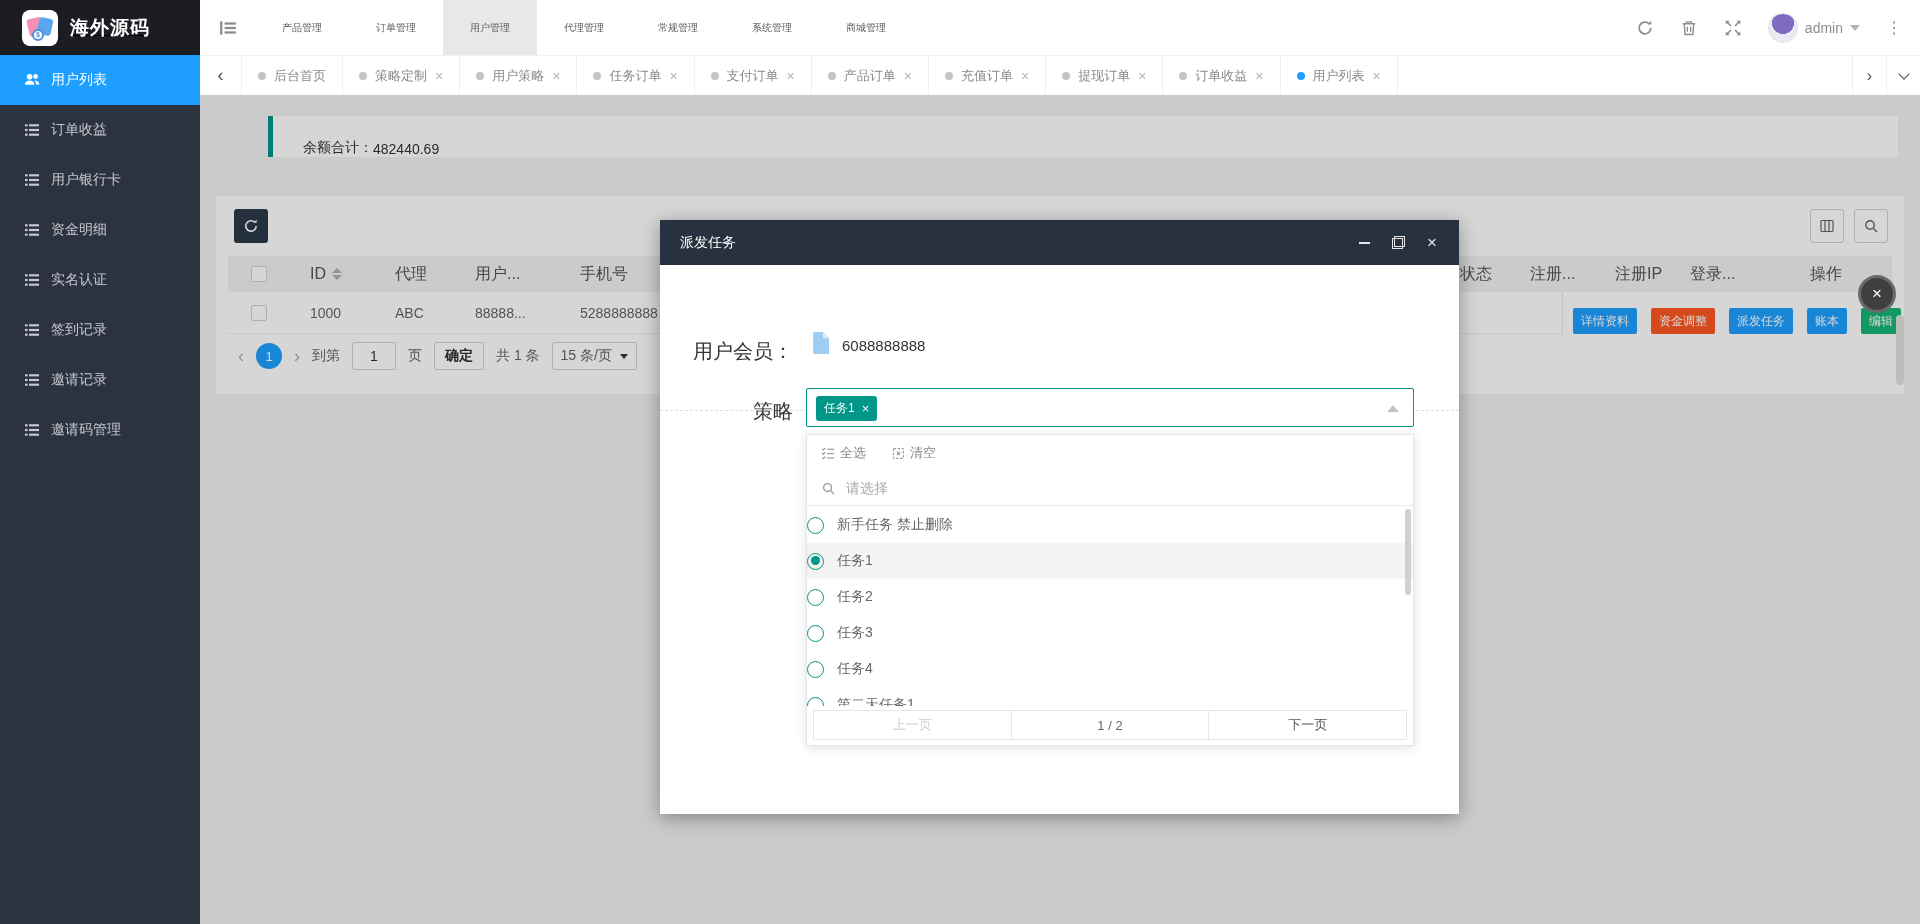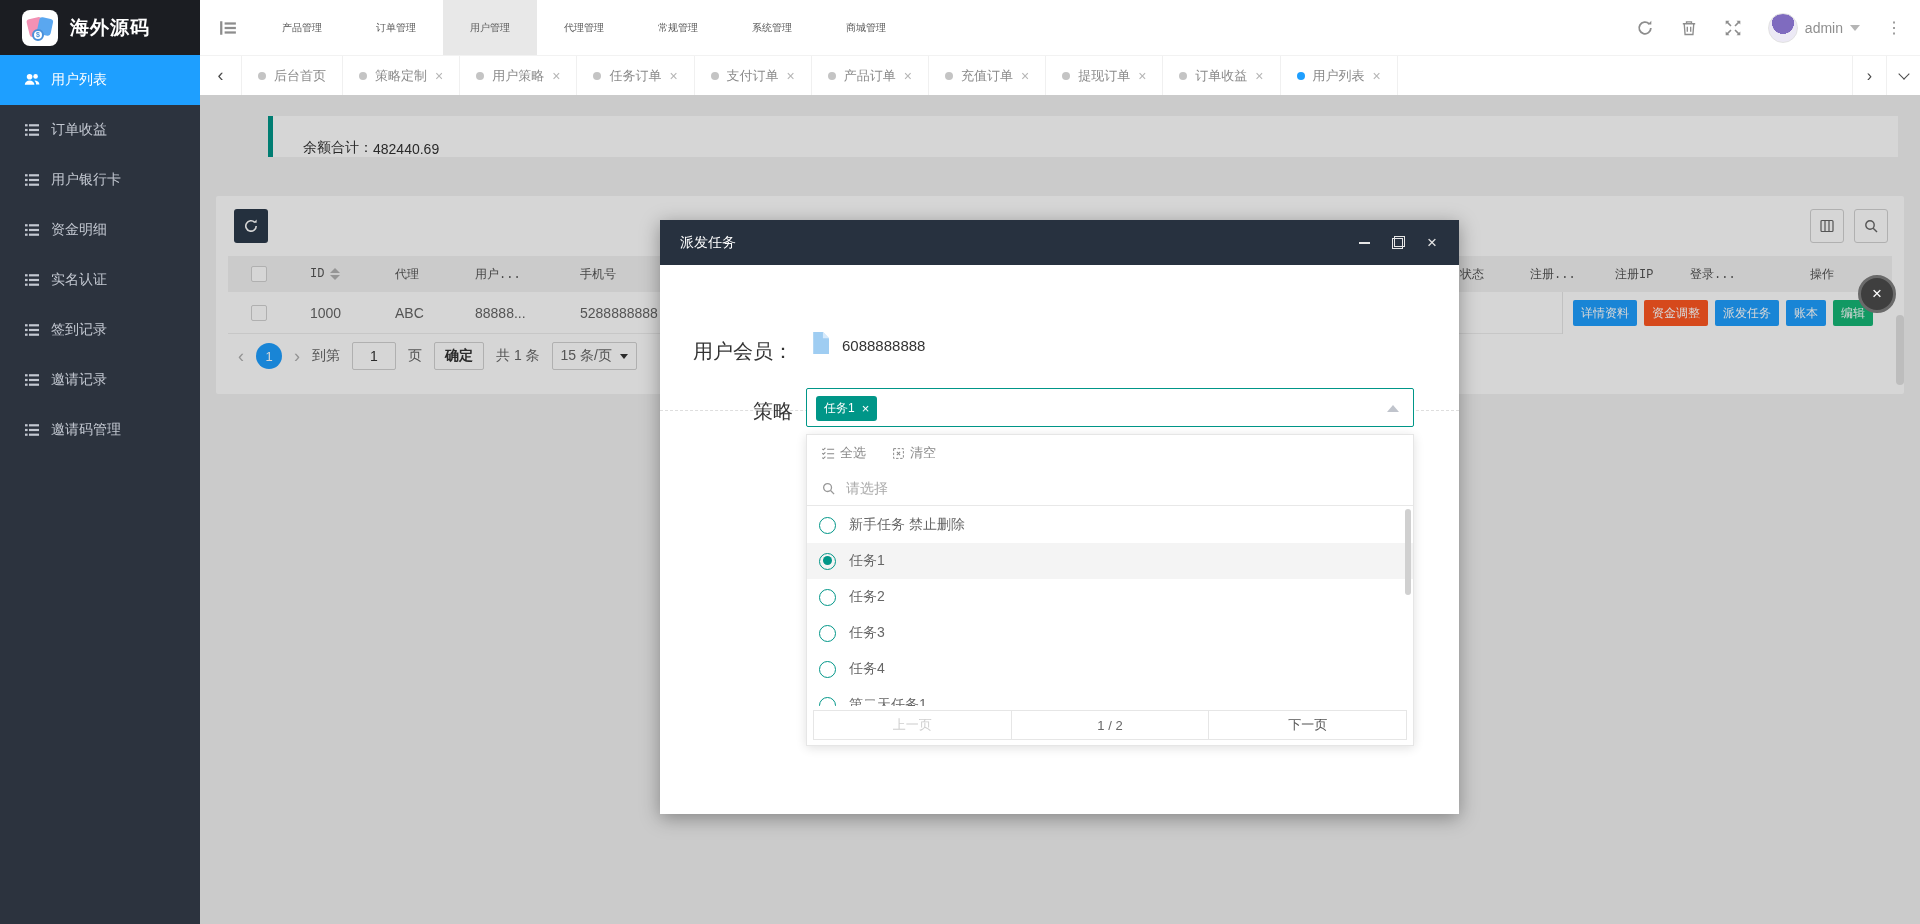--- a/index.html
+++ b/index.html
@@ -1,21 +1,21 @@
 <!DOCTYPE html>
 <html><head>
 <meta charset="utf-8">
 <style>
   * { margin:0; padding:0; box-sizing:border-box; }
   html,body { width:1920px; height:924px; overflow:hidden; font-family:"Liberation Sans", sans-serif; }
   .page { position:relative; width:1920px; height:924px; background:#f2f2f2; }
 
   
   .topbar { position:absolute; left:0; top:0; width:1920px; height:55px; background:#fff; display:flex; z-index:40; }
-  .logo { width:200px; height:55px; background:#1b1d22; display:flex; align-items:center; padding-left:22px; gap:12px; flex:0 0 auto; }
+  .logo { width:200px; height:55px; background:#1b1d22; display:flex; align-items:center; padding-left:22px; gap:12px; flex:0 0 auto;text-decoration:underline; }
   .logo-mark { position:relative; width:36px; height:36px; background:#fff; border-radius:8px; }
   .logo-bag1 { position:absolute; left:6px; top:8px; width:15px; height:18px; background:#f291b4; border-radius:3px; transform:rotate(-14deg); }
   .logo-bag2 { position:absolute; right:6px; top:8px; width:14px; height:17px; background:#5aa7f0; border-radius:3px; transform:rotate(12deg); }
   .logo-coin { position:absolute; left:10px; bottom:5px; width:12px; height:12px; background:#fff; border:2px solid #4a90d9; border-radius:50%; font-size:7px; line-height:8px; text-align:center; color:#4a90d9; font-weight:bold; }
   .logo-coin::before { content:"$"; }
   .brand { color:#fff; font-size:19px; font-weight:bold; letter-spacing:1px; }
   .hamburger { width:55px; height:55px; display:flex; align-items:center; justify-content:center; color:#3a3a3a; cursor:pointer; }
   .nav { display:flex; }
   .nav-item { padding:0 27px; line-height:55px; font-size:10px; color:#5a5a5a; cursor:pointer; }
   .nav-item.active { background:#e8e8e8; }
@@ -46,40 +46,40 @@
   .side-item.active { background:#1E9FFF; color:#fff; }
   .side-ic { width:16px; height:16px; flex:0 0 auto; }
 
   
   .content { position:absolute; left:200px; top:95px; right:0; bottom:0; background:#f2f2f2; }
   .alert { position:absolute; left:68px; top:21px; width:1630px; height:41px; background:#fff; border-left:5px solid #009688; display:flex; align-items:flex-end; padding-left:30px; font-size:14px; color:#333; }
   .card { position:absolute; left:16px; top:101px; width:1688px; height:198px; background:#fff; border-radius:2px; }
   .btn-refresh { position:absolute; left:18px; top:13px; width:34px; height:34px; background:#2b3a4a; border-radius:3px; display:flex; align-items:center; justify-content:center; color:#fff; cursor:pointer; }
   .card-tools { position:absolute; right:16px; top:13px; display:flex; gap:10px; }
   .tool-btn { width:34px; height:34px; border:1px solid #d2d2d2; border-radius:3px; background:#fff; display:flex; align-items:center; justify-content:center; color:#666; cursor:pointer; }
-  .thead { position:absolute; left:12px; right:12px; top:60px; height:36px; background:#f2f2f2; display:flex; align-items:center; font-size:12px; color:#555;font-family:Liberation Mono, monospace; }
+  .thead { position:absolute; left:12px; right:12px; top:60px; height:36px; background:#f2f2f2; display:flex; align-items:center; font-size:16px; color:#555; }
   .trow  { position:absolute; left:12px; right:12px; top:96px; height:42px; background:#fff; border-bottom:1px solid #eee; display:flex; align-items:center; font-size:14px; color:#666; }
   .c-check { width:62px; display:flex; justify-content:center; }
   .c-id { width:85px; padding-left:20px; display:flex; align-items:center; gap:6px; }
   .c-agent { width:80px; padding-left:20px; }
   .c-user { width:105px; padding-left:20px; }
   .c-phone { width:160px; padding-left:20px; }
   .c-spacer { flex:1 1 auto; }
   .rgrp { display:flex; }
   .c-status { width:70px; padding-left:8px; }
   .c-reg { width:85px; padding-left:8px; }
   .c-regip { width:75px; padding-left:8px; }
   .c-login { width:110px; padding-left:8px; }
   .c-op { width:100px; padding-left:18px; }
   .checkbox { width:16px; height:16px; border:1px solid #d2d2d2; border-radius:2px; background:#fff; cursor:pointer; }
   .sort { display:flex; flex-direction:column; gap:2px; cursor:pointer; }
   .sort i { width:0; height:0; border-left:5px solid transparent; border-right:5px solid transparent; display:block; }
   .sort .up { border-bottom:5px solid #b2b2b2; }
   .sort .dn { border-top:5px solid #b2b2b2; }
-  .action-cell { position:absolute; right:0; top:0; width:330px; height:42px; background:#fff; border-left:1px solid #e6e6e6; display:flex; align-items:center; gap:7px; padding-left:10px; }
+  .action-cell { position:absolute; right:0; top:0; width:330px; height:42px; background:#fff; border-left:1px solid #e6e6e6; display:flex; align-items:flex-end; gap:14px; padding-left:10px; }
   .abtn { height:26px; padding:0 8px; border:none; border-radius:2px; color:#fff; font-size:12px; cursor:pointer; font-family:inherit; white-space:nowrap; }
   .abtn.blue { background:#1E9FFF; }
   .abtn.danger { background:#FF5722; }
   .abtn.green { background:#16b777; }
   .pager { position:absolute; left:22px; top:146px; display:flex; align-items:center; gap:12px; font-size:14px; color:#666; }
   .pg-chev { font-size:18px; color:#b0b0b0; cursor:pointer; }
   .pg-cur { width:26px; height:26px; border-radius:50%; background:#1E9FFF; color:#fff; display:flex; align-items:center; justify-content:center; font-size:13px; cursor:pointer; }
   .pg-input { width:44px; height:28px; border:1px solid #d2d2d2; border-radius:2px; text-align:center; font-size:14px; color:#333; font-family:inherit; }
   .pg-btn { height:28px; padding:0 10px; background:#fff; border:1px solid #d2d2d2; border-radius:2px; font-size:14px; color:#333; font-weight:bold; cursor:pointer; font-family:inherit; }
   .pg-select { height:28px; border:1px solid #d2d2d2; border-radius:2px; background:#fff; display:flex; align-items:center; gap:8px; padding:0 8px; cursor:pointer; }
@@ -113,21 +113,21 @@
   .xm-tag-x::before { content:"\00D7"; }
   .xm-caret { position:absolute; right:14px; top:16px; width:0; height:0; border-left:6px solid transparent; border-right:6px solid transparent; border-bottom:7px solid #c0c4cc; }
 
   .dropdown { position:absolute; left:146px; top:169px; width:608px; height:312px; background:#fff; border:1px solid #e6e6e6; box-shadow:0 2px 10px rgba(0,0,0,0.12); z-index:5; }
   .dd-tools { height:36px; display:flex; align-items:center; gap:26px; padding-left:14px; font-size:13px; color:#888; }
   .dd-tool { display:flex; align-items:center; gap:5px; cursor:pointer; }
   .dd-search { height:35px; display:flex; align-items:center; gap:10px; padding-left:14px; border-bottom:1px solid #e8e8e8; }
   .dd-search input { border:none; outline:none; font-size:14px; color:#333; width:520px; font-family:inherit; }
   .dd-search input::placeholder { color:#aaa; }
   .dd-options { position:absolute; left:0; right:0; top:72px; bottom:39px; overflow:hidden; }
-  .dd-opt { height:36px; display:flex; align-items:center; gap:13px; padding-left:12px; font-size:14px; color:#666; cursor:pointer; }
+  .dd-opt { height:36px; display:flex; align-items:center; gap:13px; font-size:14px; color:#666; cursor:pointer; }
   .dd-opt.selected { background:#f4f4f4; }
   .radio { width:17px; height:17px; border:1.5px solid #009688; border-radius:50%; flex:0 0 auto; position:relative; }
   .dd-opt.selected .radio::after { content:""; position:absolute; left:2.5px; top:2.5px; width:9px; height:9px; border-radius:50%; background:#009688; }
   .dd-scroll { position:absolute; right:2px; top:74px; width:6px; height:86px; background:#d0d0d0; border-radius:3px; cursor:pointer; }
   .dd-pager { position:absolute; left:6px; right:6px; bottom:5px; height:30px; border:1px solid #e6e6e6; display:flex; font-size:13px; }
   .dd-pg { flex:1 1 0; display:flex; align-items:center; justify-content:center; cursor:pointer; color:#555; }
   .dd-pg + .dd-pg { border-left:1px solid #e6e6e6; }
   .dd-pg.disabled { color:#cfcfcf; }
   .dd-pg.info { color:#666; cursor:default; }
 </style>

